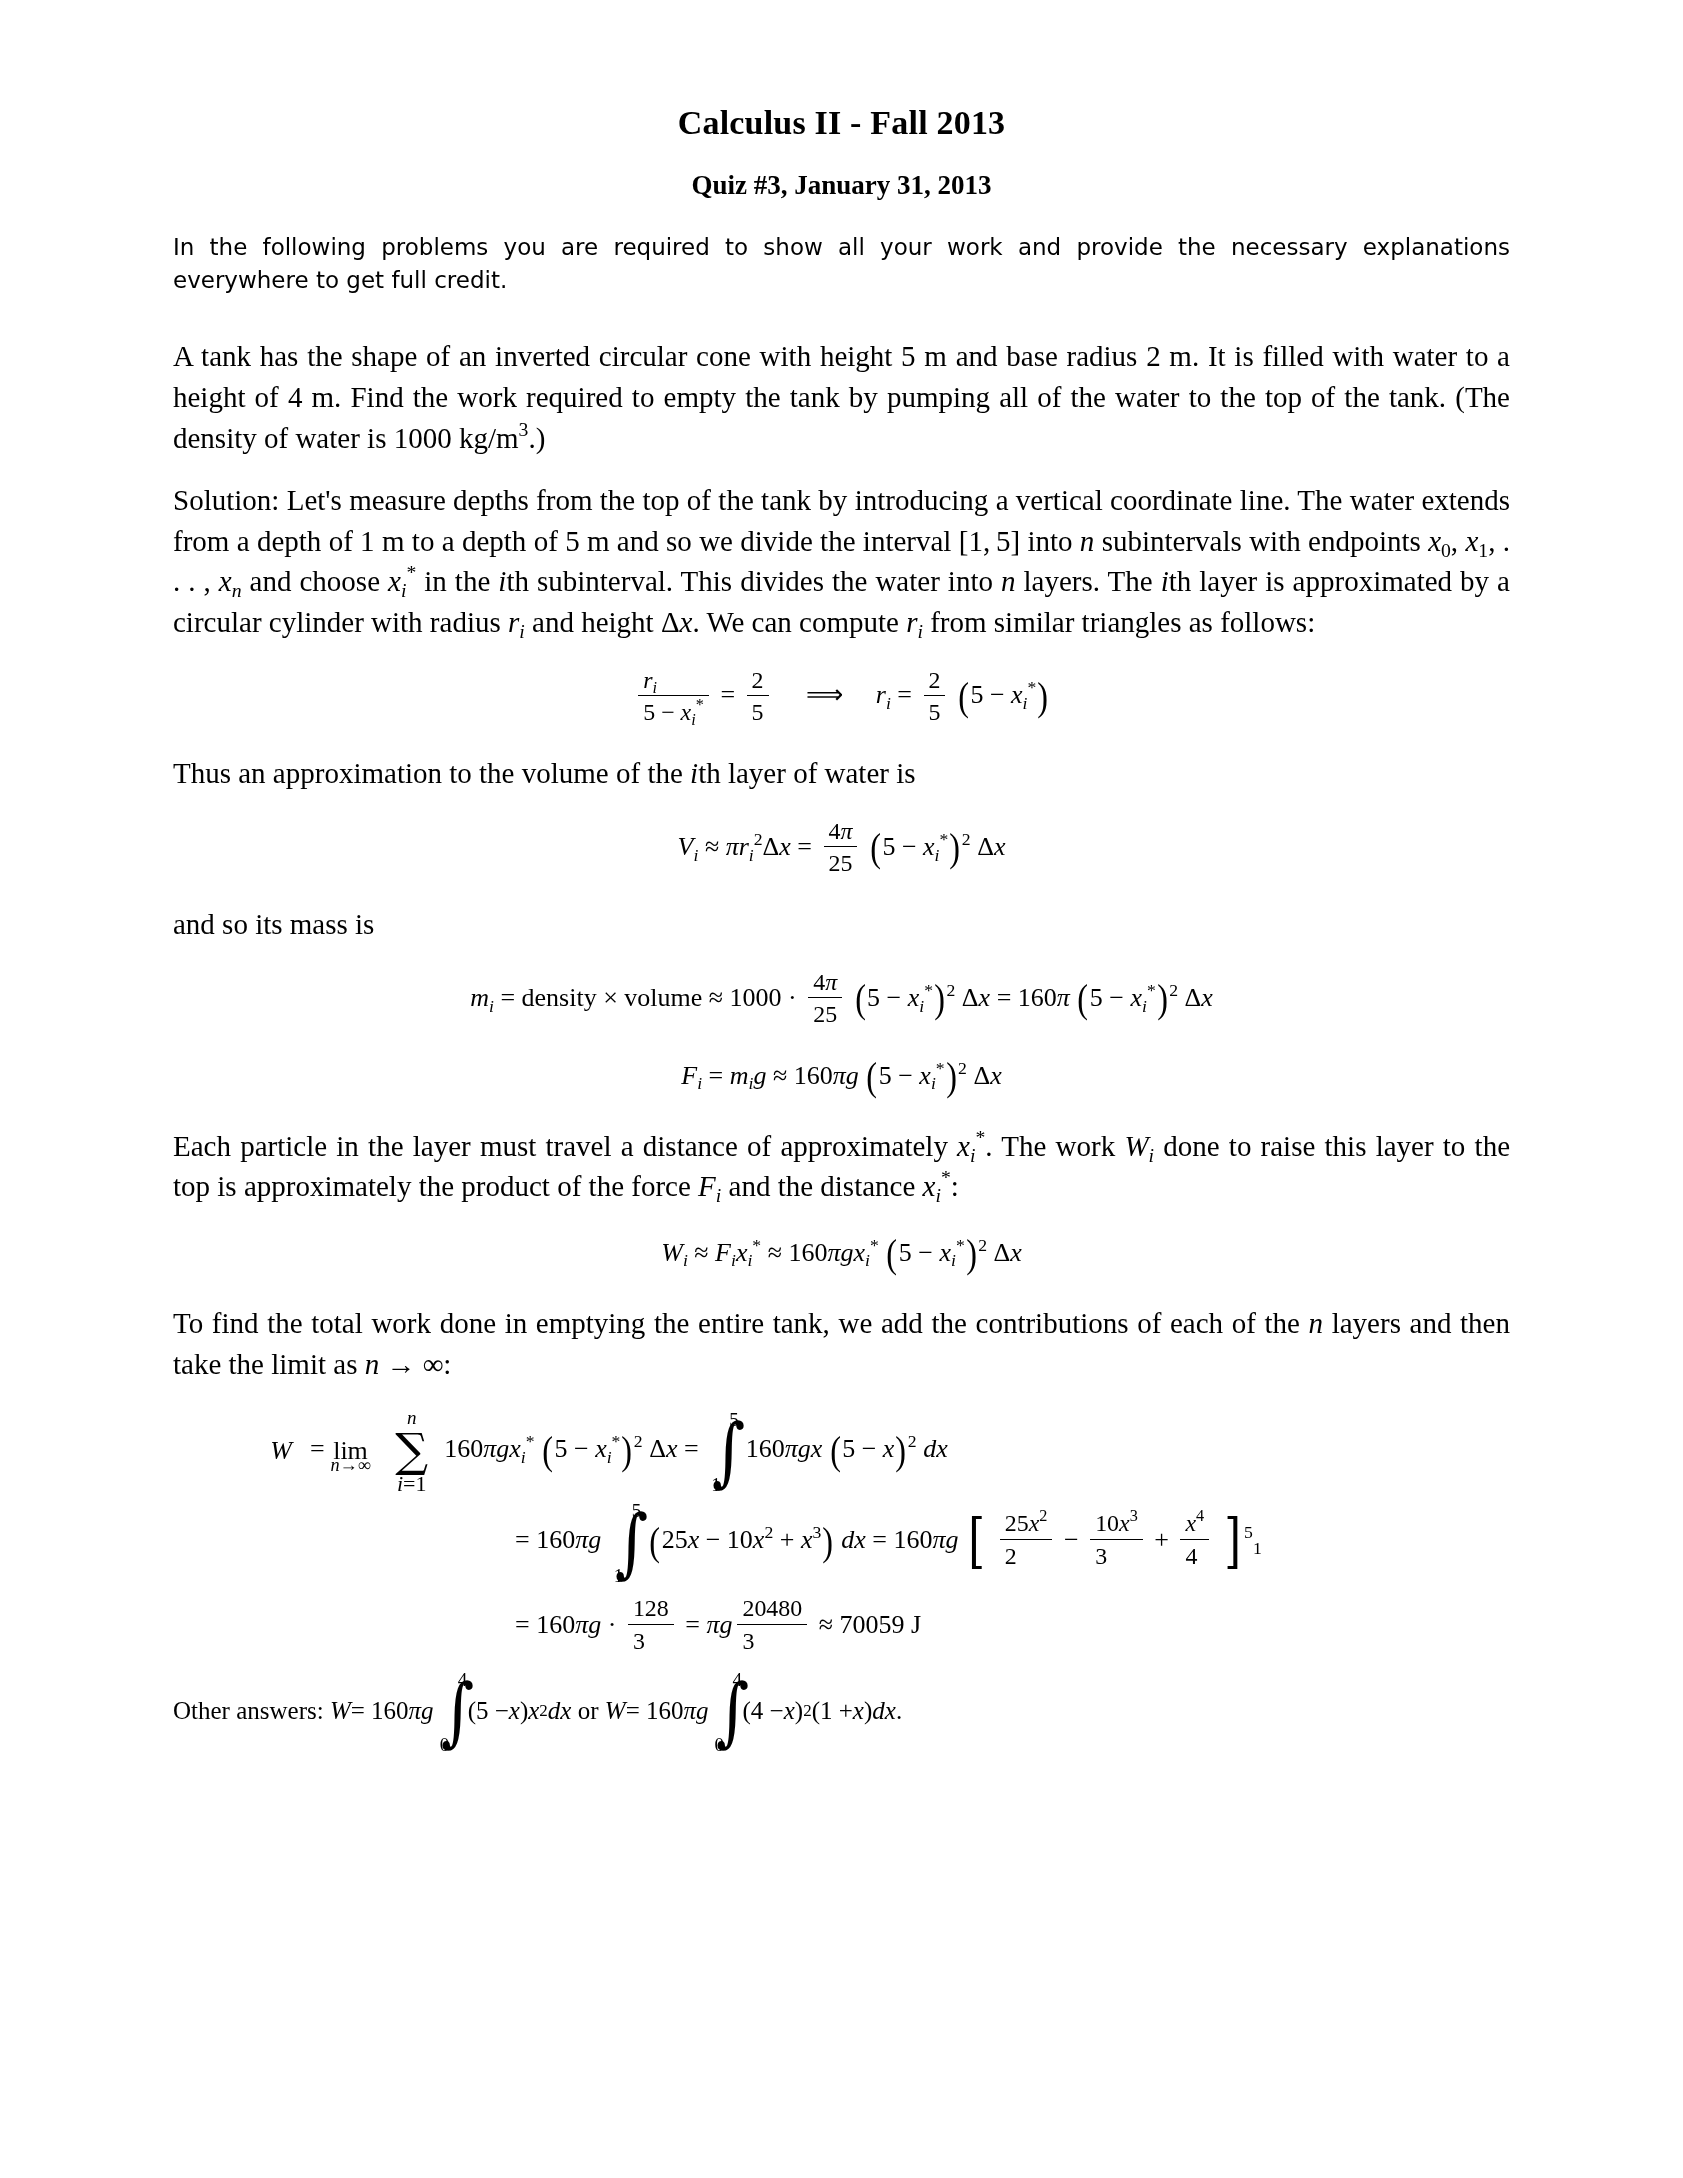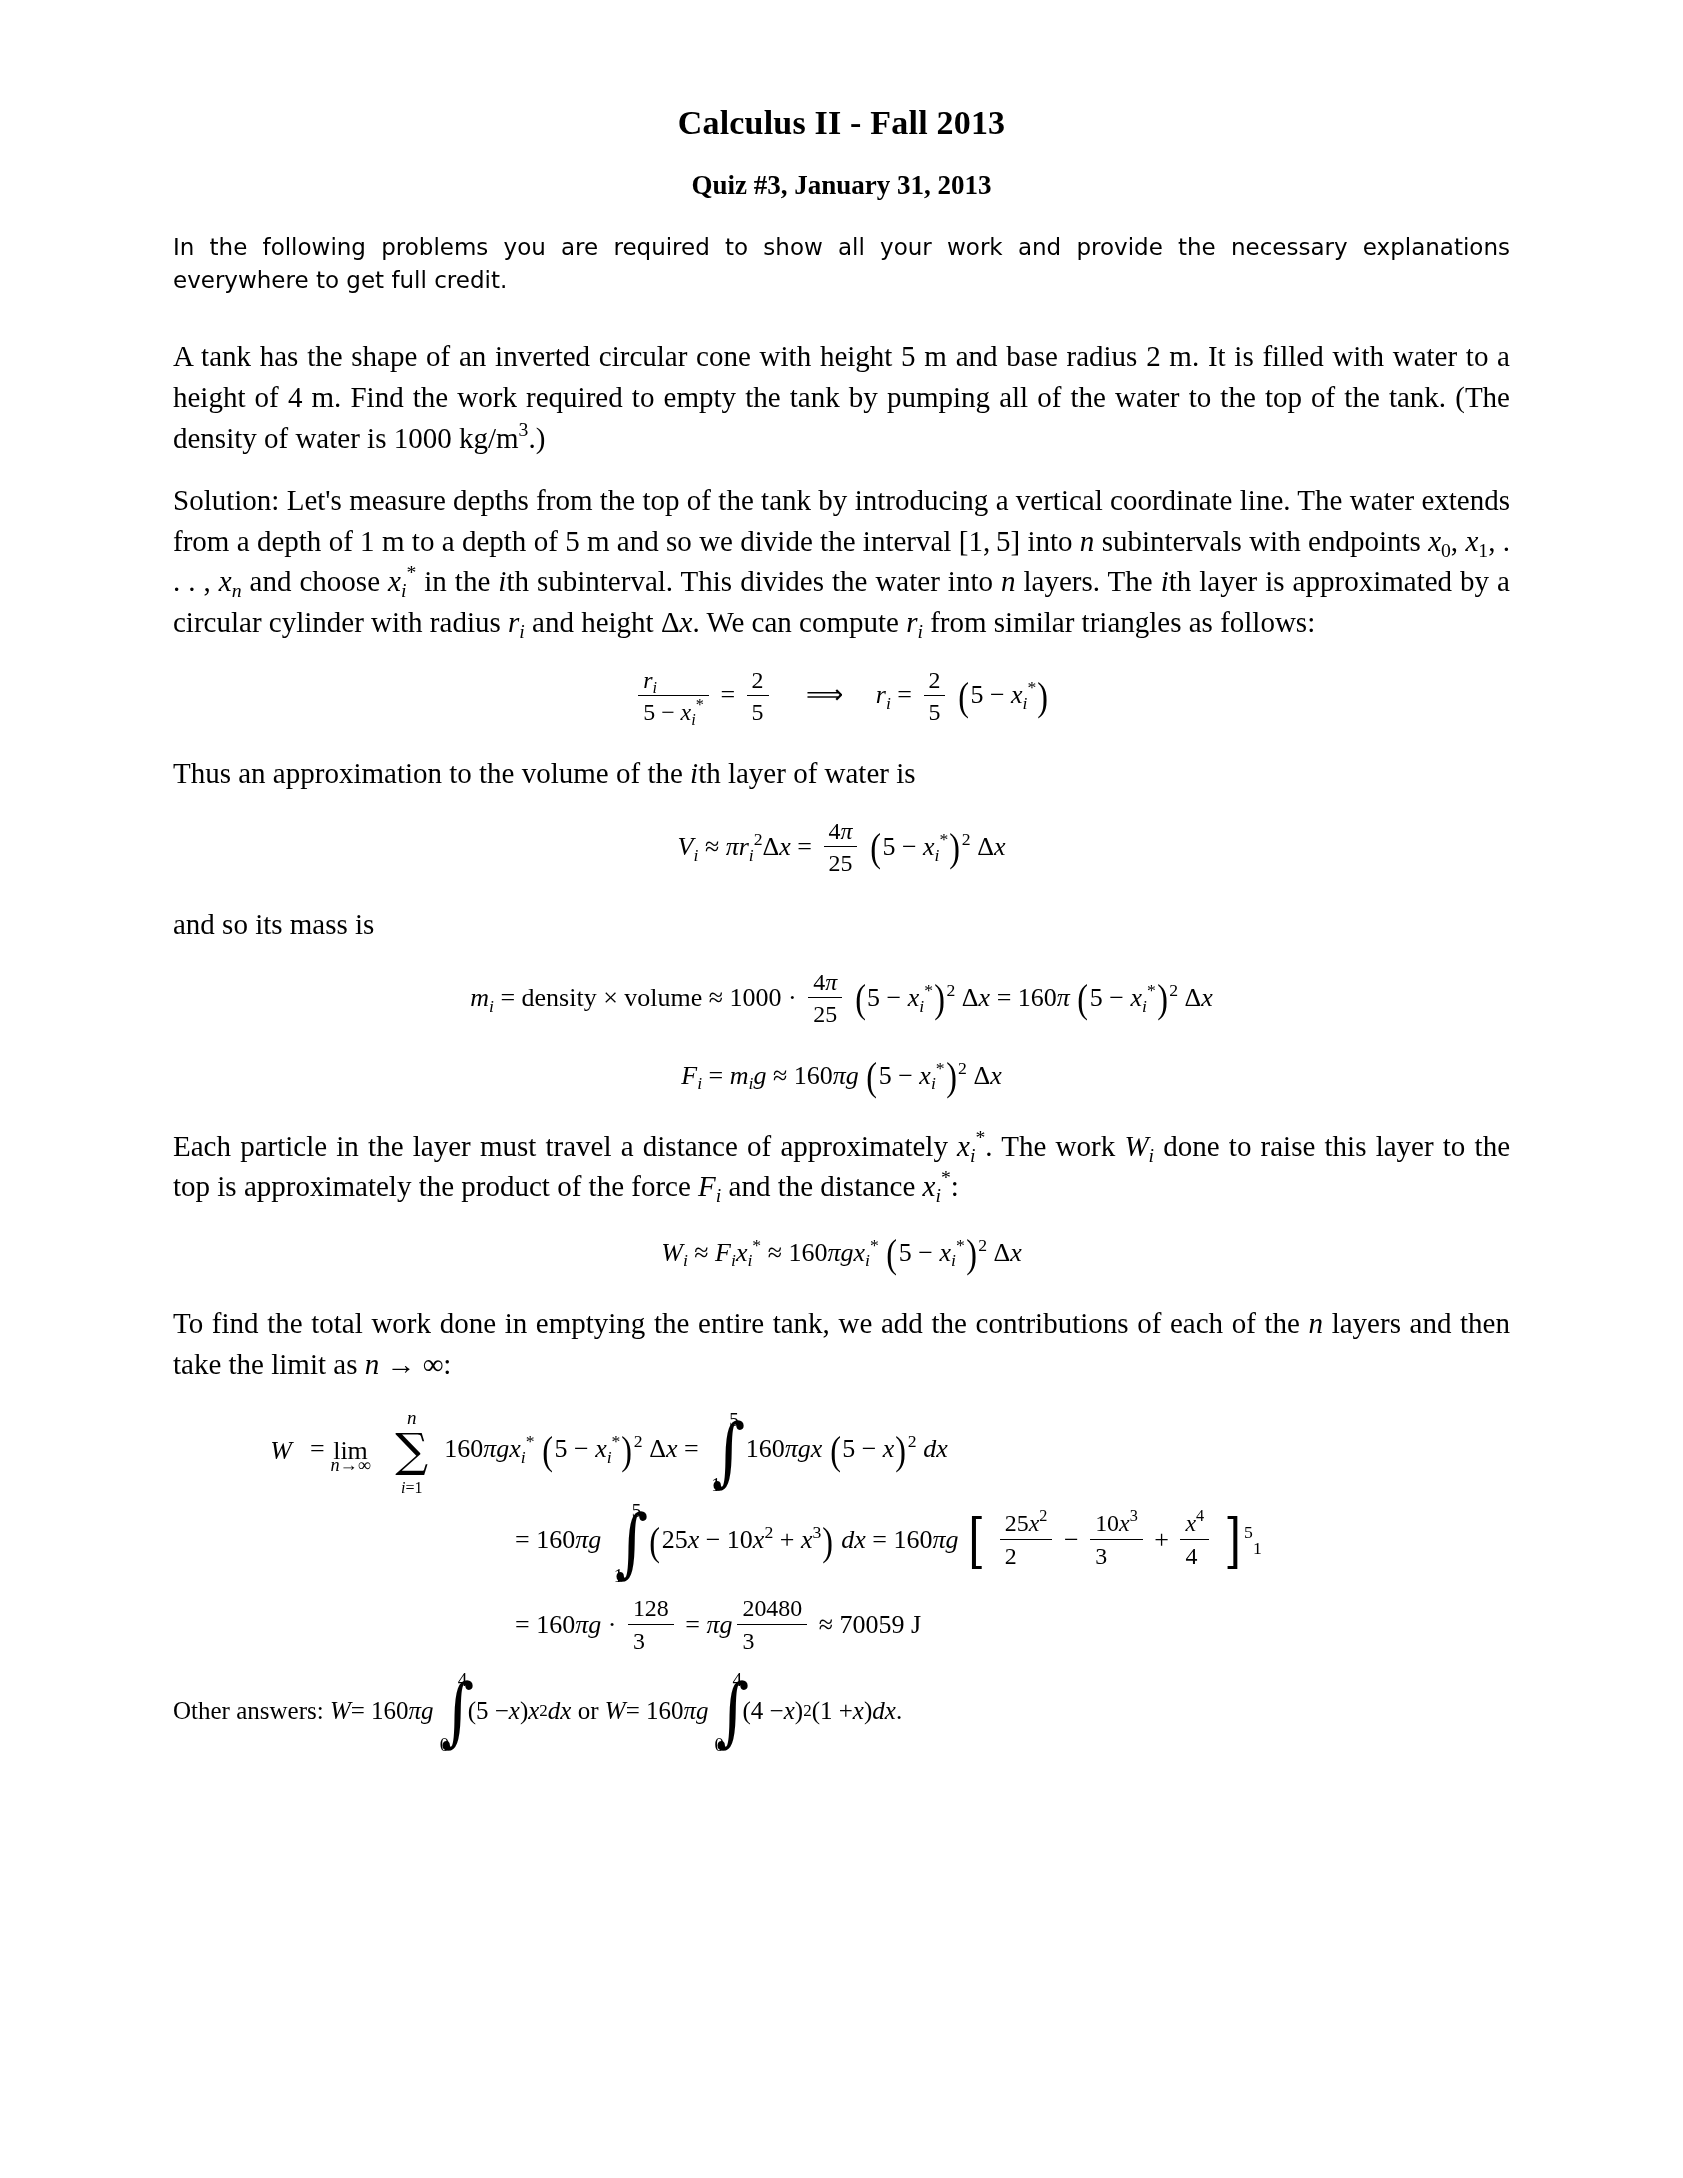--- a/index.html
+++ b/index.html
@@ -125,21 +125,21 @@
     left: 0;
     right: 0;
     font-size: 19px;
     font-style: italic;
   }
   .sum .bot {
     position: absolute;
     bottom: -24px;
     left: 0;
     right: 0;
-    font-size: 16px;
+    font-size: 22px;
   }
   .lim {
     display: inline-block;
     position: relative;
     vertical-align: middle;
     text-align: center;
     margin: 0 2px;
   }
   .lim .top { display: block; font-size: 1em; }
   .lim .bot {

